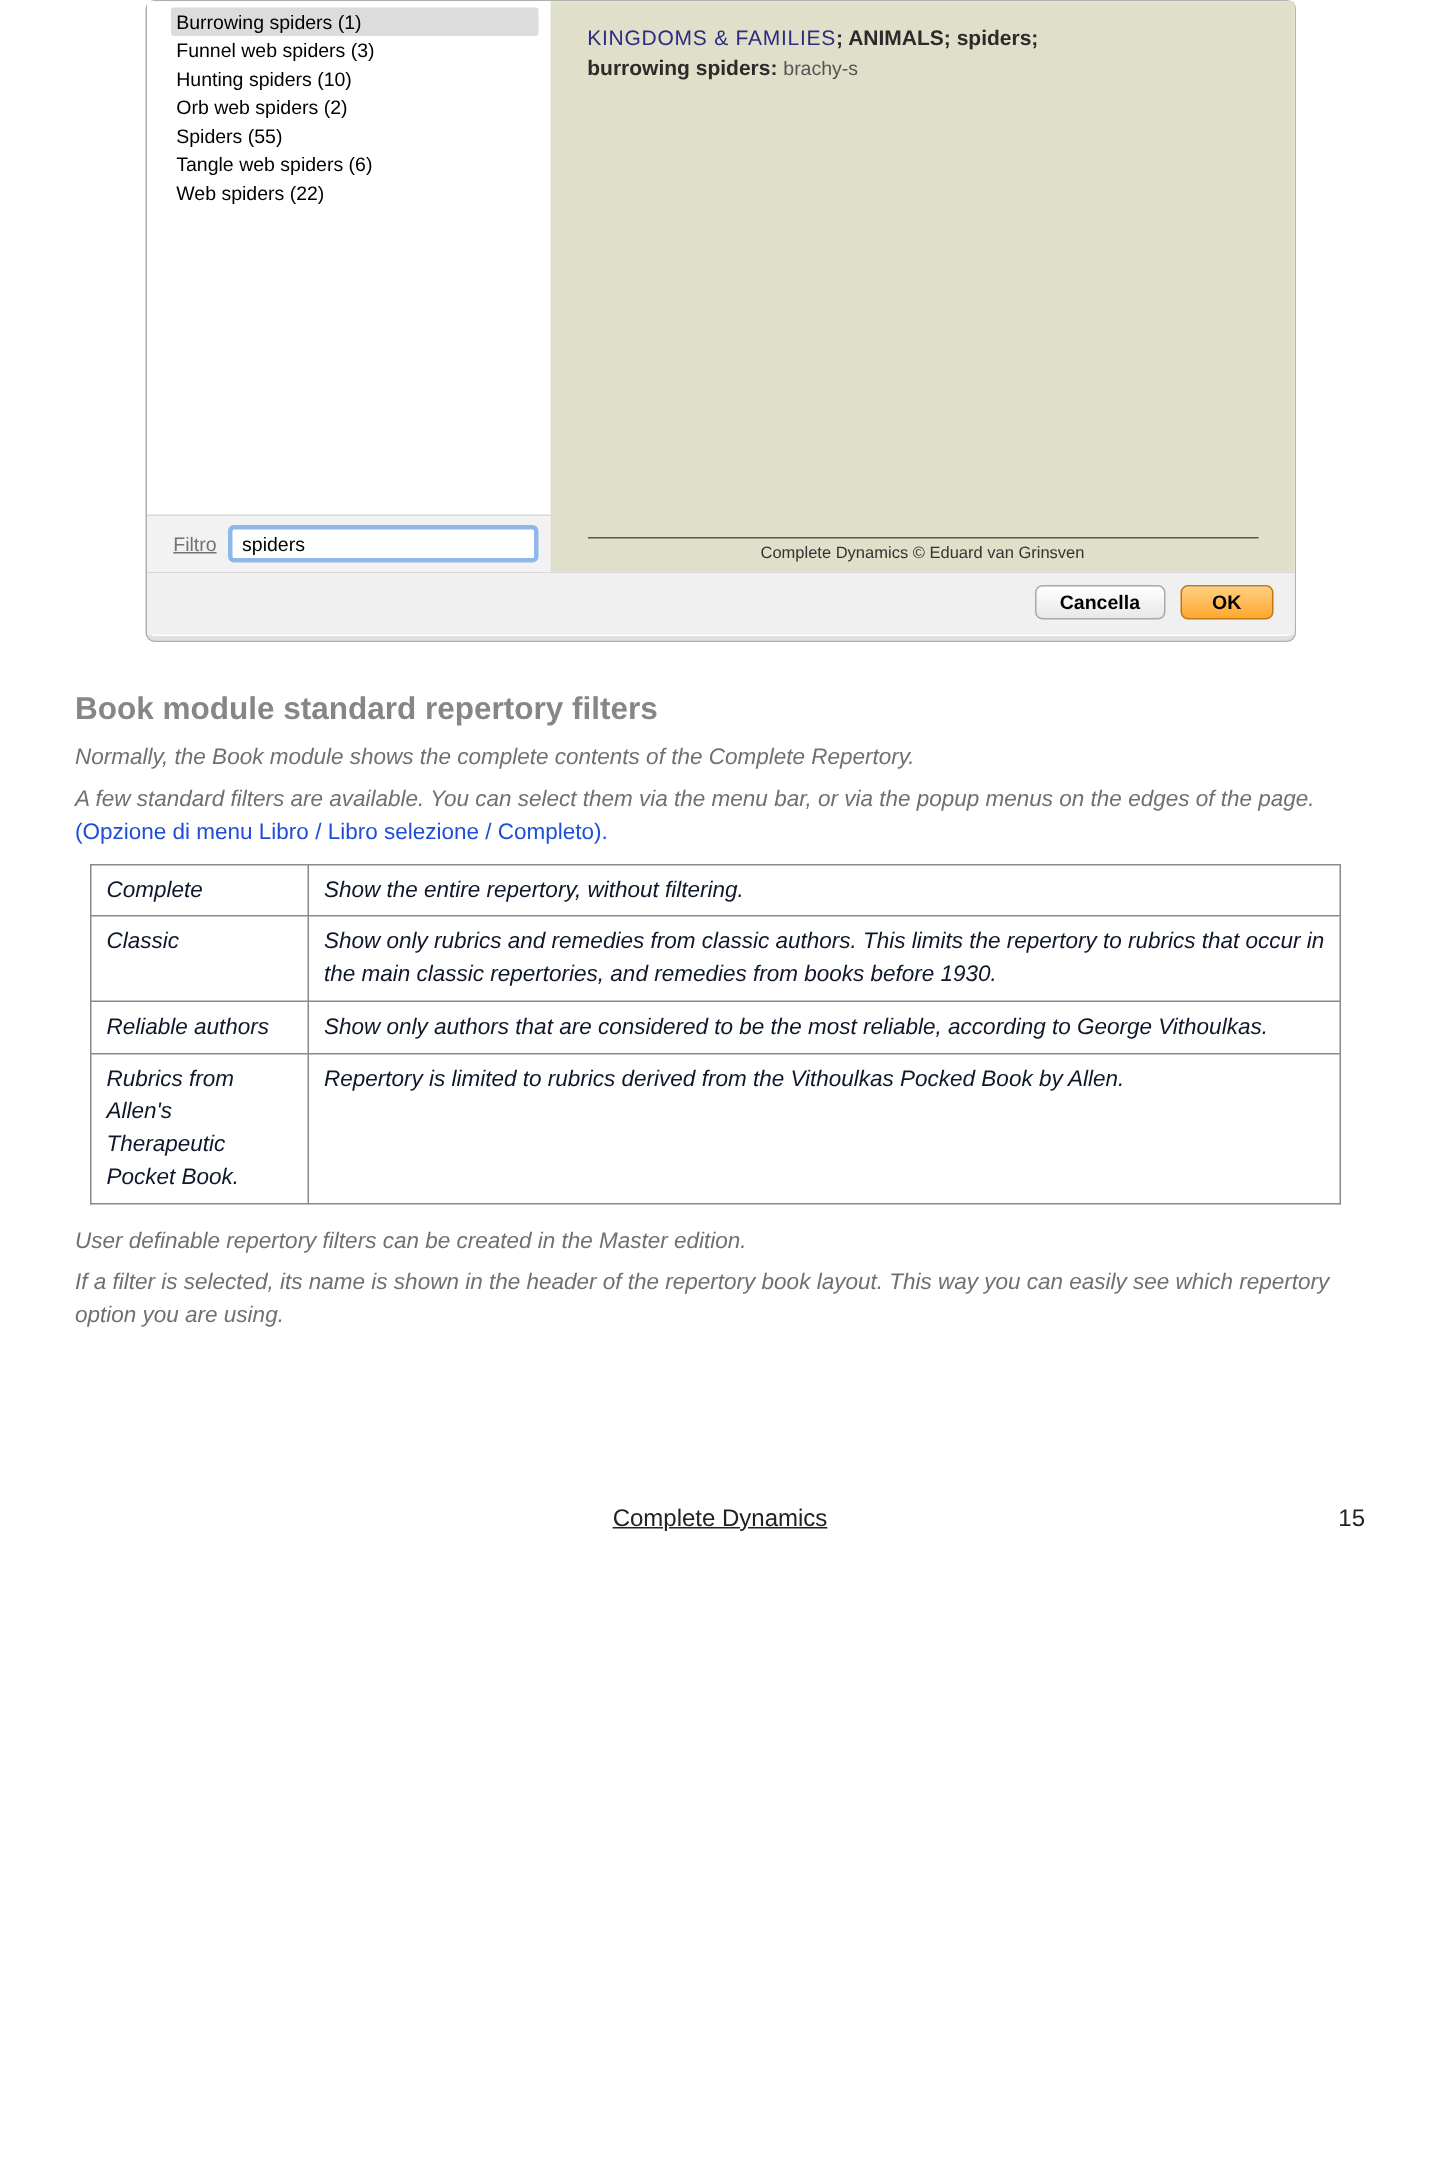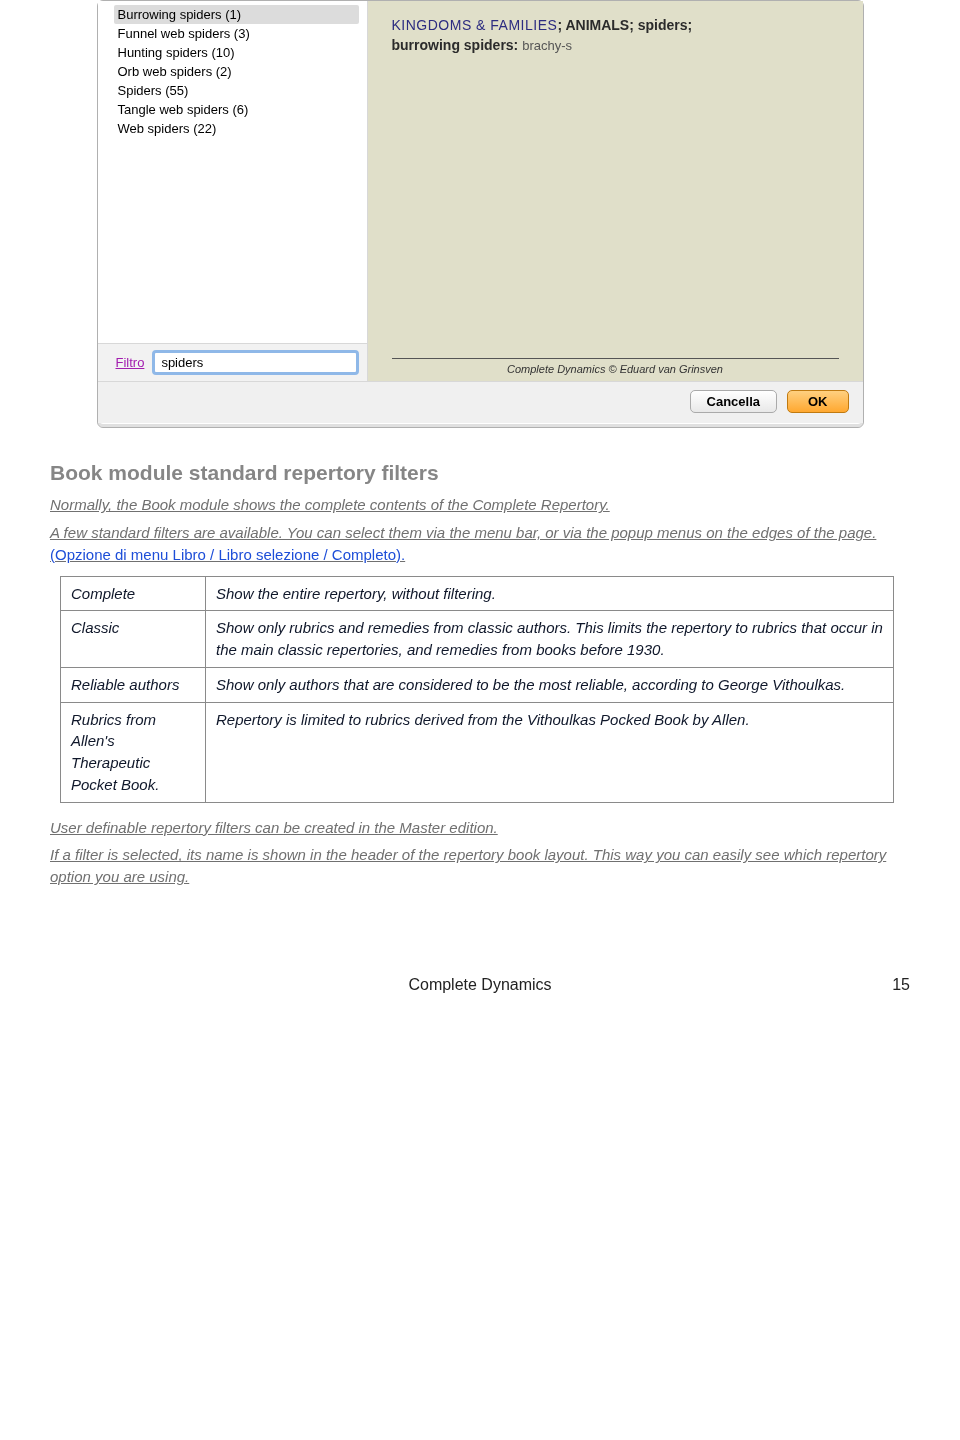--- a/index.html
+++ b/index.html
@@ -57,21 +57,21 @@
   .filter-row {
     display: flex;
     align-items: center;
     gap: 8px;
     padding: 6px 8px 6px 18px;
     background: #f2f2f2;
     border-top: 1px solid #d8d8d8;
   }
   .filter-row label {
     font-size: 13px;
-    color: #a21caf;
+    color: #737373;
     text-decoration: underline;
   }
   .filter-row input {
     flex: 1;
     border: 3px solid #8fb8e8;
     border-radius: 4px;
     padding: 2px 6px;
     font-size: 13px;
     outline: none;
   }
@@ -92,21 +92,20 @@
   .animals { color: #2b2b2b; font-weight: bold; }
   .spiders-b { color: #2b2b2b; font-weight: bold; }
   .brachy { color: #555; font-weight: normal; font-size: 13px; }
   .right-divider {
     border-top: 1px solid #555;
     margin-top: auto;
     margin-bottom: 4px;
   }
   .copyright {
     font-size: 11px;
-    font-style: italic;
     color: #333;
     text-align: center;
   }
   .dialog-buttons {
     display: flex;
     justify-content: flex-end;
     gap: 10px;
     padding: 8px 14px 10px 0;
     background: #f0f0f0;
     border-top: 1px solid #d8d8d8;
@@ -128,21 +127,21 @@
     padding: 3px 20px;
   }
   
   .article { color: #707070; font-size: 15px; line-height: 1.45; }
   .section-heading {
     color: #868686;
     font-size: 21px;
     font-weight: bold;
     margin: 20px 0 6px 0;
   }
-  .article p { margin: 6px 0; font-style: italic; text-decoration: underline; }
+  .article p { margin: 6px 0; font-style: italic; }
   .menu-path { color: #1d4ed8; font-style: normal; }
   table.filter-table {
     border-collapse: collapse;
     width: 97%;
     margin: 10px 0 14px 10px;
     color: #0f172a;
     font-style: italic;
     font-size: 15px;
   }
   table.filter-table td {
@@ -150,22 +149,23 @@
     padding: 6px 10px;
     vertical-align: top;
   }
   table.filter-table td:first-child {
     width: 145px;
   }
   .footer {
     text-align: center;
     font-size: 16px;
     color: #222;
-    margin-top: 88px;
+    margin-top: 116px;
     position: relative;
+    text-decoration: underline;
   }
   .pagenum {
     position: absolute;
     right: 0;
     top: 0;
     font-size: 16px;
     color: #222;
     text-align: right;
   }
 </style>

